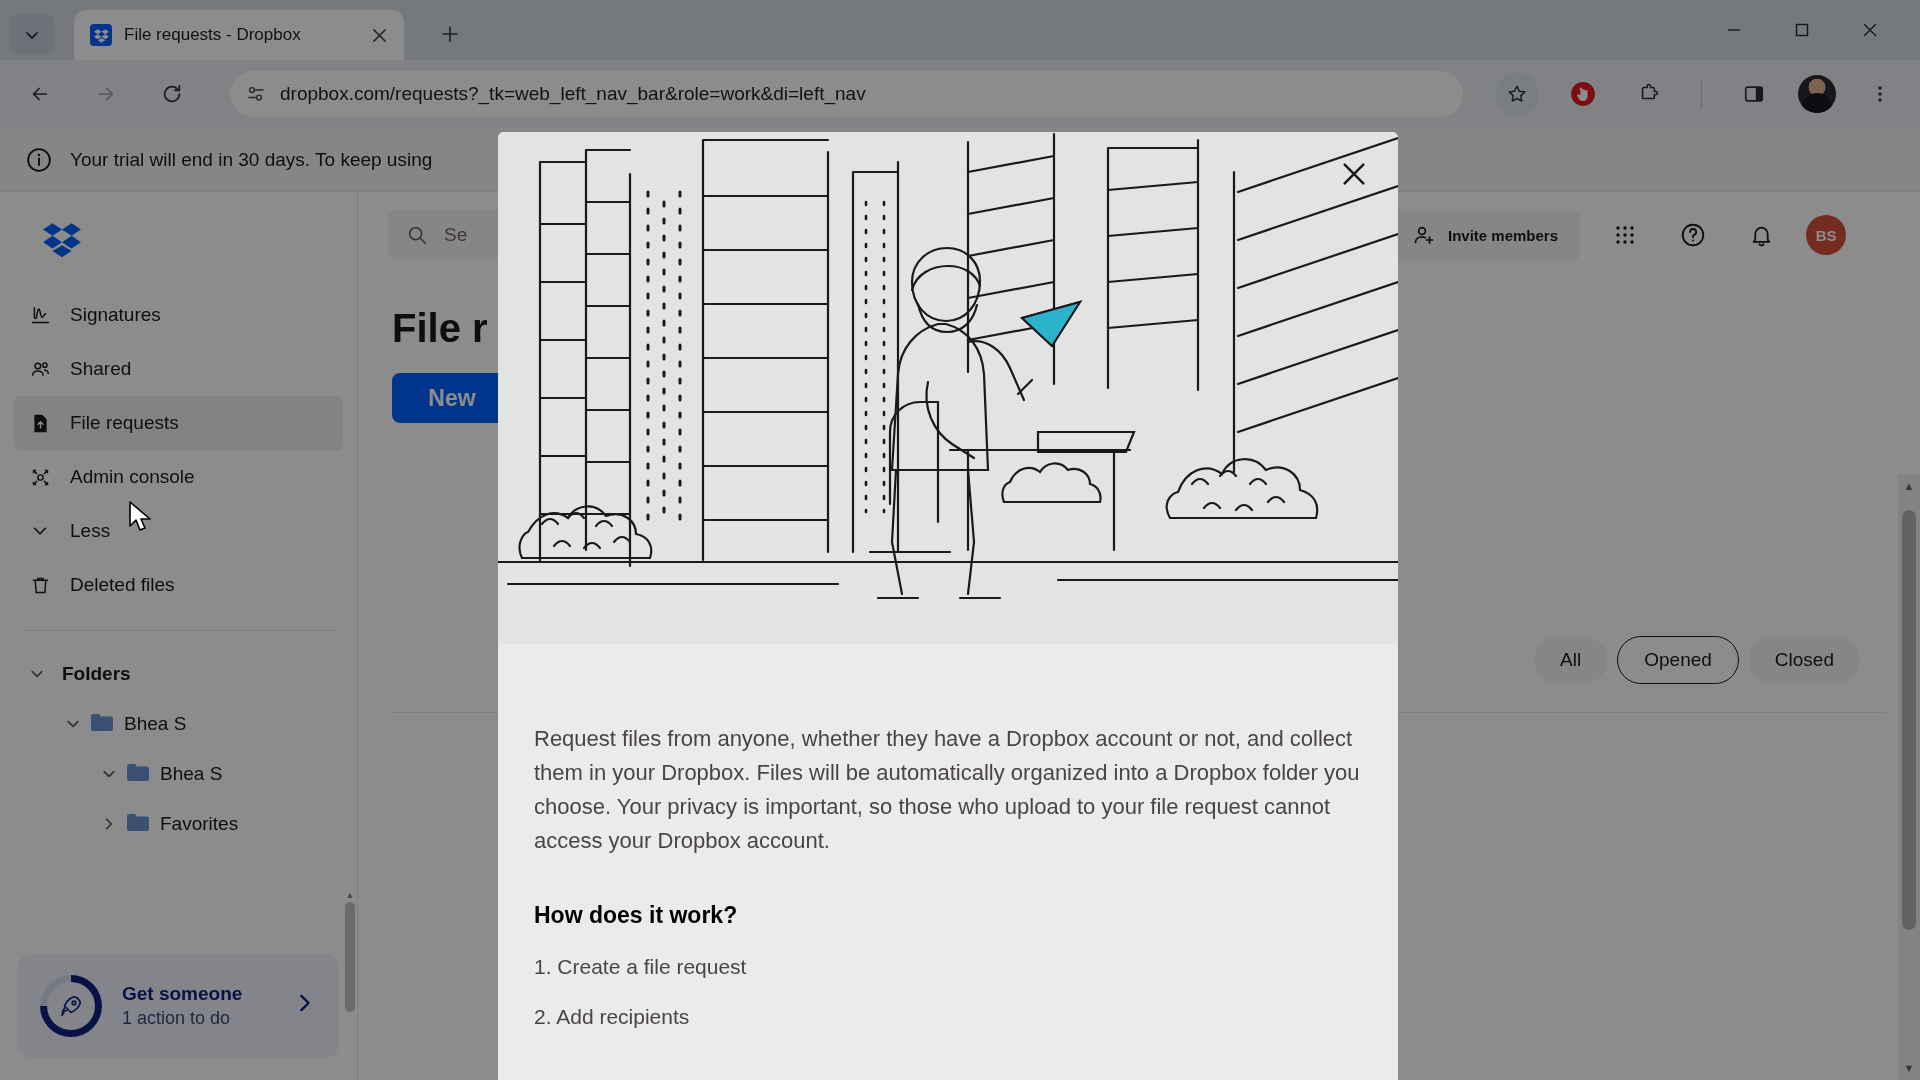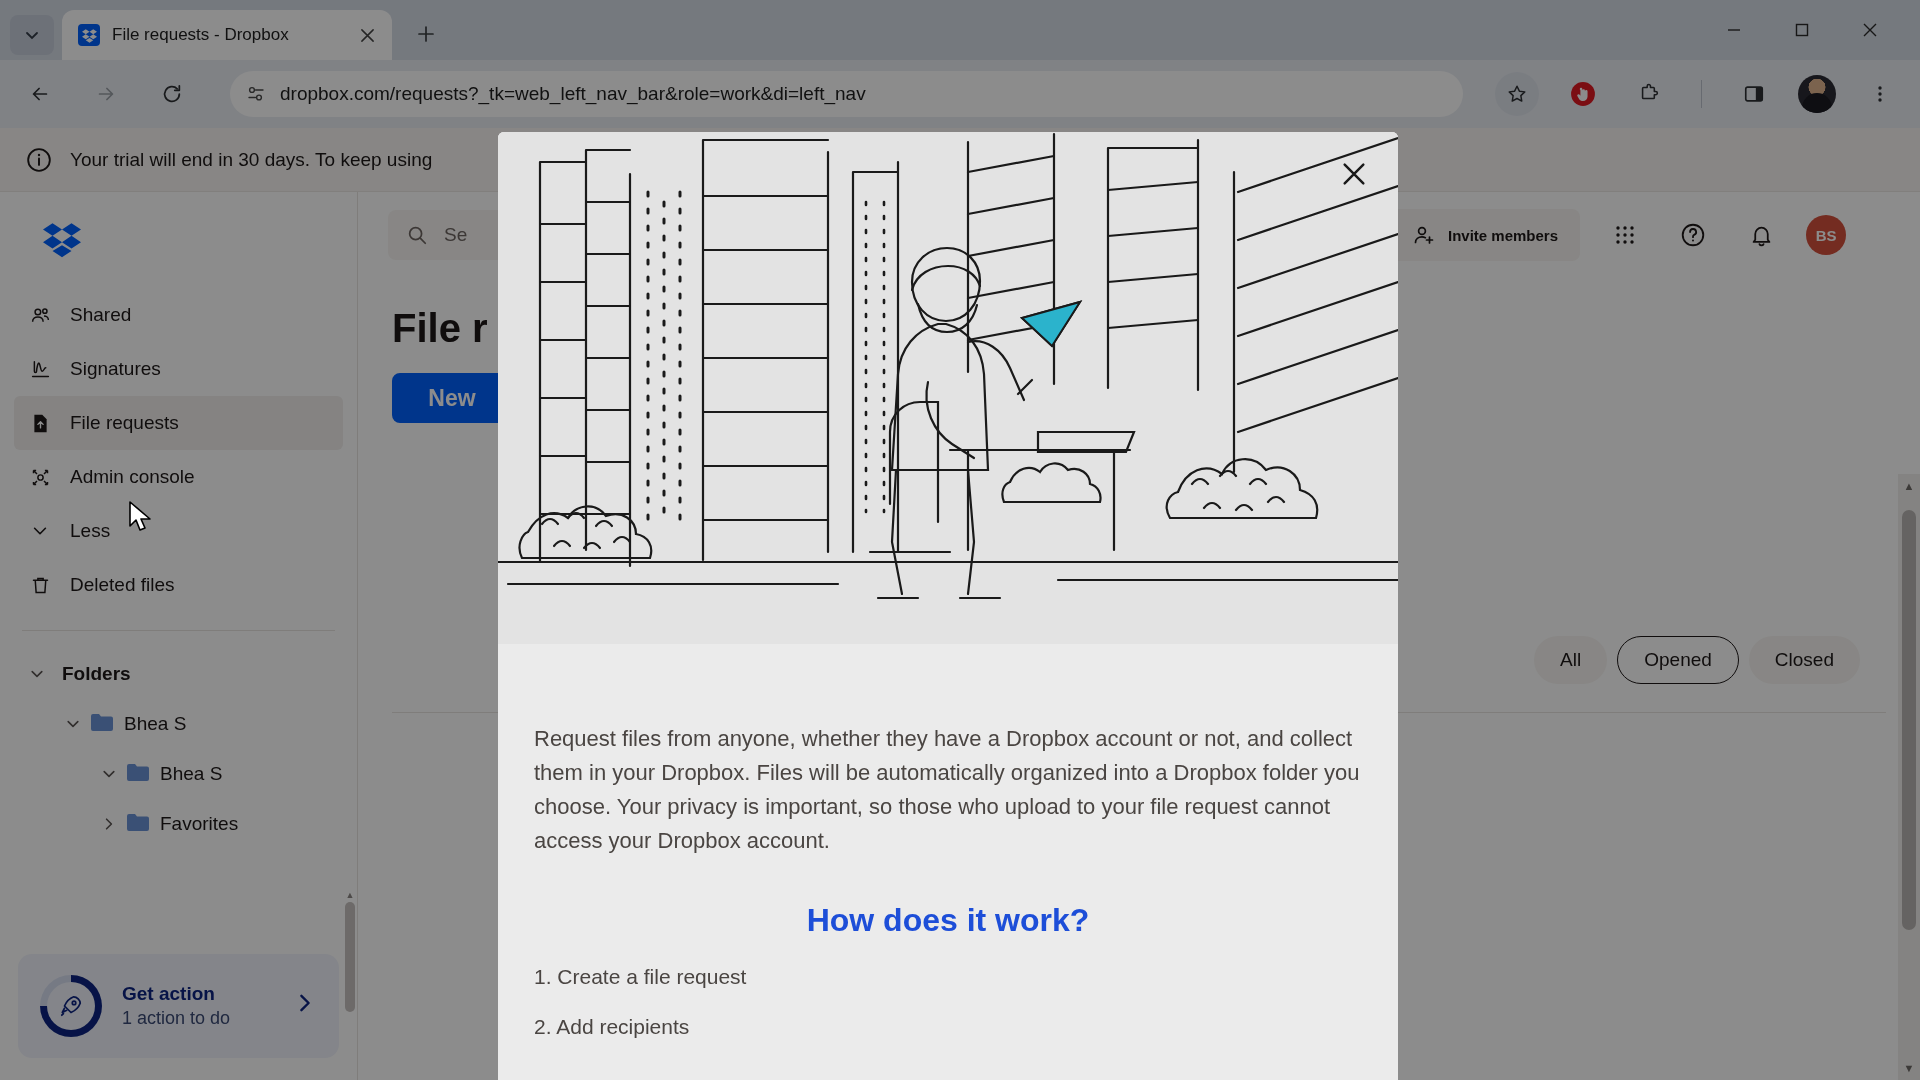--- a/index.html
+++ b/index.html
@@ -9,21 +9,21 @@
     font-family: "Liberation Sans", sans-serif;
     background: #ffffff;
   }
 
   
   .browser { position: absolute; inset: 0; background: #d6dce6; }
 
   .tabstrip {
     position: absolute; top: 0; left: 0; right: 16px; height: 60px;
     background: #d6dce6;
-    display: flex; align-items: flex-end;
+    display: flex; align-items: flex-end; gap: 12px;
   }
   .tab-search-btn {
     width: 44px; height: 40px; margin-left: 10px; margin-bottom: 5px;
     border-radius: 8px; background: #c6cedb;
     display: flex; align-items: center; justify-content: center;
     color: #333b47;
   }
   .tab {
     height: 50px; min-width: 330px; margin-left: 8px;
     background: #ffffff; border-radius: 12px 12px 0 0;
@@ -243,21 +243,21 @@
     position: absolute; right: 24px; top: 22px;
     width: 40px; height: 40px; display: flex;
     align-items: center; justify-content: center; color: #1a1a1a;
   }
   .modal-body { padding: 48px 36px 0 36px; }
   .modal-h1 { font-size: 37px; font-weight: bold; color: #1e1919; }
   .modal-p {
     font-size: 22px; line-height: 1.55; color: #4a4542; margin-top: 30px;
     max-width: 840px;
   }
-  .modal-h2 { font-size: 32px; font-weight: bold; color: #1d4ed8; margin-top: 44px; text-align: center; }
+  .modal-h2 { font-size: 23px; font-weight: bold; color: #000000; margin-top: 44px; }
   .modal-step { font-size: 21px; color: #4a4542; margin-top: 26px; }
   .modal-step:first-of-type { margin-top: 30px; }
 </style>
 </head>
 <body>
 
 <div class="browser">
 
   <div class="tabstrip">
     <div class="tab-search-btn">
@@ -381,37 +381,37 @@
       <div class="sidebar">
         <div class="dbx-logo">
           <svg width="40" height="38" viewBox="0 0 24 24" fill="#0061fe">
               <path d="M6 2L0 6l6 4 6-4-6-4zm12 0l-6 4 6 4 6-4-6-4zM0 14l6 4 6-4-6-4-6 4zm18-4l-6 4 6 4 6-4-6-4zM6 19.5l6 4 6-4-6-3.5-6 3.5z"></path>
             </svg>
         </div>
 
         <div class="nav-list">
           <div class="nav-item">
             <span class="nav-icon">
+              <svg width="21" height="21" viewBox="0 0 24 24" stroke="currentColor" stroke-width="1.7" fill="none" stroke-linecap="round">
+                  <path d="M5 3v11c0 2 2.5 2 2.5 0S9 3 10.5 5s1.5 9 3.5 9 2-4 4-4"></path>
+                  <path d="M3 20h18"></path>
+                </svg>
+            </span>
+            <span class="nav-label">Signatures</span>
+          </div>
+          <div class="nav-item">
+            <span class="nav-icon">
               <svg width="21" height="21" viewBox="0 0 24 24" stroke="currentColor" stroke-width="1.7" fill="none">
                   <circle cx="9" cy="8" r="3.2"></circle>
                   <path d="M3 19c0-3.3 2.7-5.4 6-5.4s6 2.1 6 5.4"></path>
                   <circle cx="17" cy="7" r="2.4"></circle>
                   <path d="M16 12.5c2.8 0 5 1.9 5 4.5"></path>
                 </svg>
             </span>
             <span class="nav-label">Shared</span>
-          </div>
-          <div class="nav-item">
-            <span class="nav-icon">
-              <svg width="21" height="21" viewBox="0 0 24 24" stroke="currentColor" stroke-width="1.7" fill="none" stroke-linecap="round">
-                  <path d="M5 3v11c0 2 2.5 2 2.5 0S9 3 10.5 5s1.5 9 3.5 9 2-4 4-4"></path>
-                  <path d="M3 20h18"></path>
-                </svg>
-            </span>
-            <span class="nav-label">Signatures</span>
           </div>
           <div class="nav-item active">
             <span class="nav-icon">
               <svg width="21" height="21" viewBox="0 0 24 24" fill="currentColor">
                   <path d="M5 2h9l5 5v15H5z"></path>
                   <path d="M9 13l3-3 3 3M12 10v7" stroke="#fff" stroke-width="1.6" fill="none" stroke-linecap="round" stroke-linejoin="round"></path>
                 </svg>
             </span>
             <span class="nav-label">File requests</span>
           </div>
@@ -504,21 +504,21 @@
           <div class="ring">
             <div class="ring-inner">
               <svg width="26" height="26" viewBox="0 0 24 24" stroke="#0d2481" stroke-width="1.6" fill="none" stroke-linecap="round" stroke-linejoin="round">
                   <path d="M14.5 3.5c3 0 6 3 6 6-1.5 4-5 7-8.5 8.5L9 15l-3-3C7.5 8.5 10.5 5 14.5 3.5z"></path>
                   <circle cx="14.8" cy="9.2" r="1.6"></circle>
                   <path d="M6 14l-2 4 4-2M3.5 20.5l1.5-1.5"></path>
                 </svg>
             </div>
           </div>
           <div>
-            <div class="gs-title">Get action</div>
+            <div class="gs-title">Get someone</div>
             <div class="gs-sub">1 action to do</div>
           </div>
           <span class="gs-chevron">
             <svg width="24" height="24" viewBox="0 0 20 20">
                 <path d="M7 4l6 6-6 6" stroke="currentColor" stroke-width="2" fill="none" stroke-linecap="round" stroke-linejoin="round"></path>
               </svg>
           </span>
         </div>
       </div>
 

